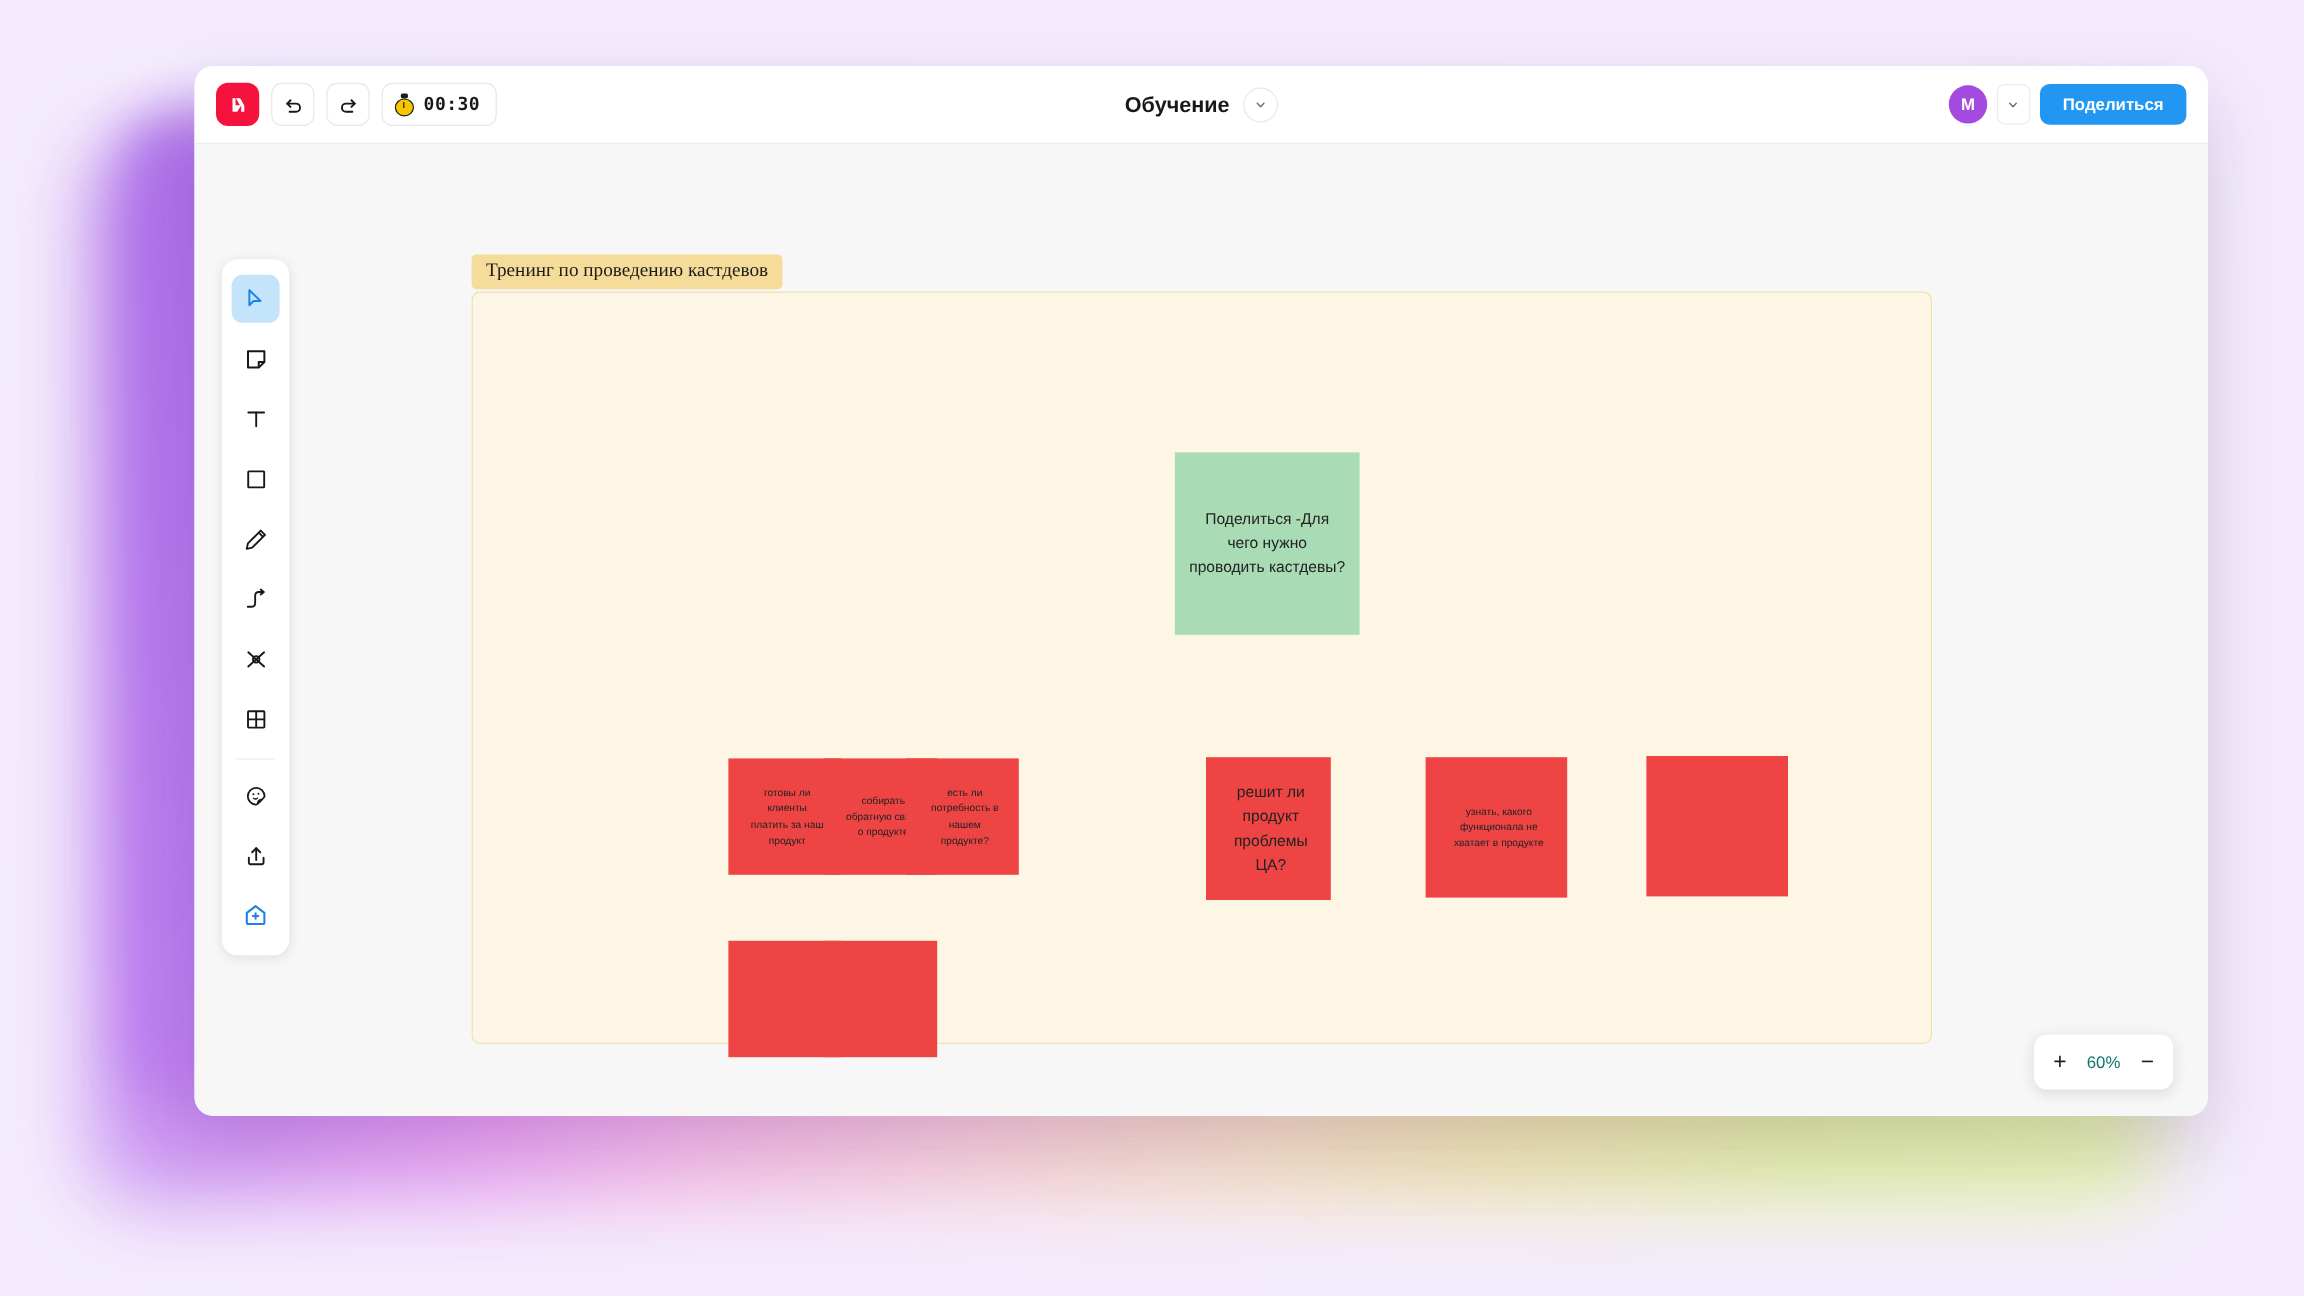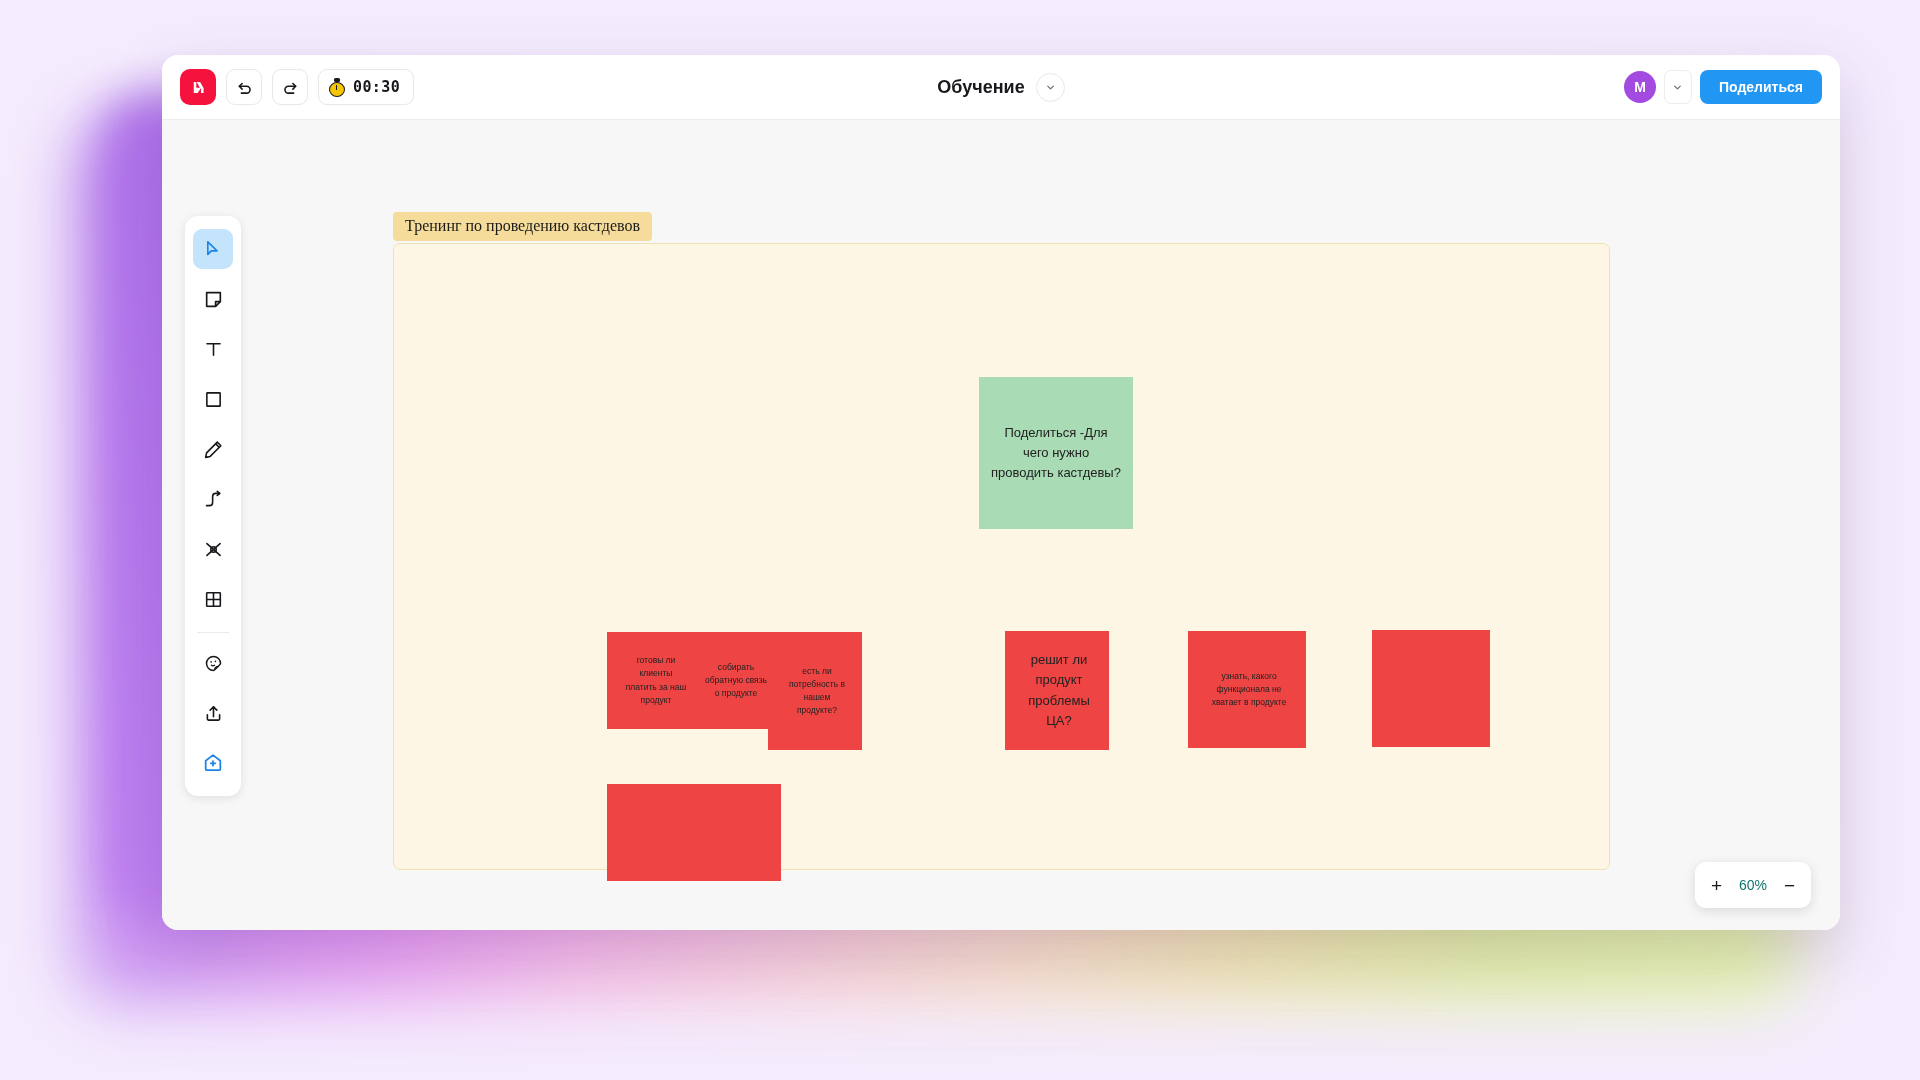--- a/index.html
+++ b/index.html
@@ -469,21 +469,21 @@
               <span class="txt">Поделиться -Для чего нужно проводить кастдевы?</span>
             </div>
             <div class="note note-yellow" style="left: 213px; top: 388px; width: 94px; height: 97px; font-size: 8.5px;">
               <span class="note-shadow"></span>
               <span class="txt">готовы ли клиенты платить за наш продукт</span>
             </div>
             <div class="note note-yellow" style="left: 293px; top: 388px; width: 94px; height: 97px; font-size: 8.5px;">
               <span class="note-shadow"></span>
               <span class="txt">собирать обратную связь о продукте</span>
             </div>
-            <div class="note note-yellow" style="left: 374px; top: 388px; width: 94px; height: 118px; font-size: 8.5px;">
+            <div class="note note-yellow" style="left: 361px; top: 388px; width: 94px; height: 97px; font-size: 8.5px;">
               <span class="note-shadow"></span>
               <span class="txt">есть ли потребность в нашем продукте?</span>
             </div>
             <div class="note note-yellow" style="left: 611px; top: 387px; width: 104px; height: 119px; font-size: 13px;">
               <span class="note-shadow"></span>
               <span class="txt">решит ли продукт проблемы ЦА?</span>
             </div>
             <div class="note note-yellow" style="left: 794px; top: 387px; width: 118px; height: 117px; font-size: 8.5px;">
               <span class="note-shadow"></span>
               <span class="txt">узнать, какого функционала не хватает в продукте</span>

